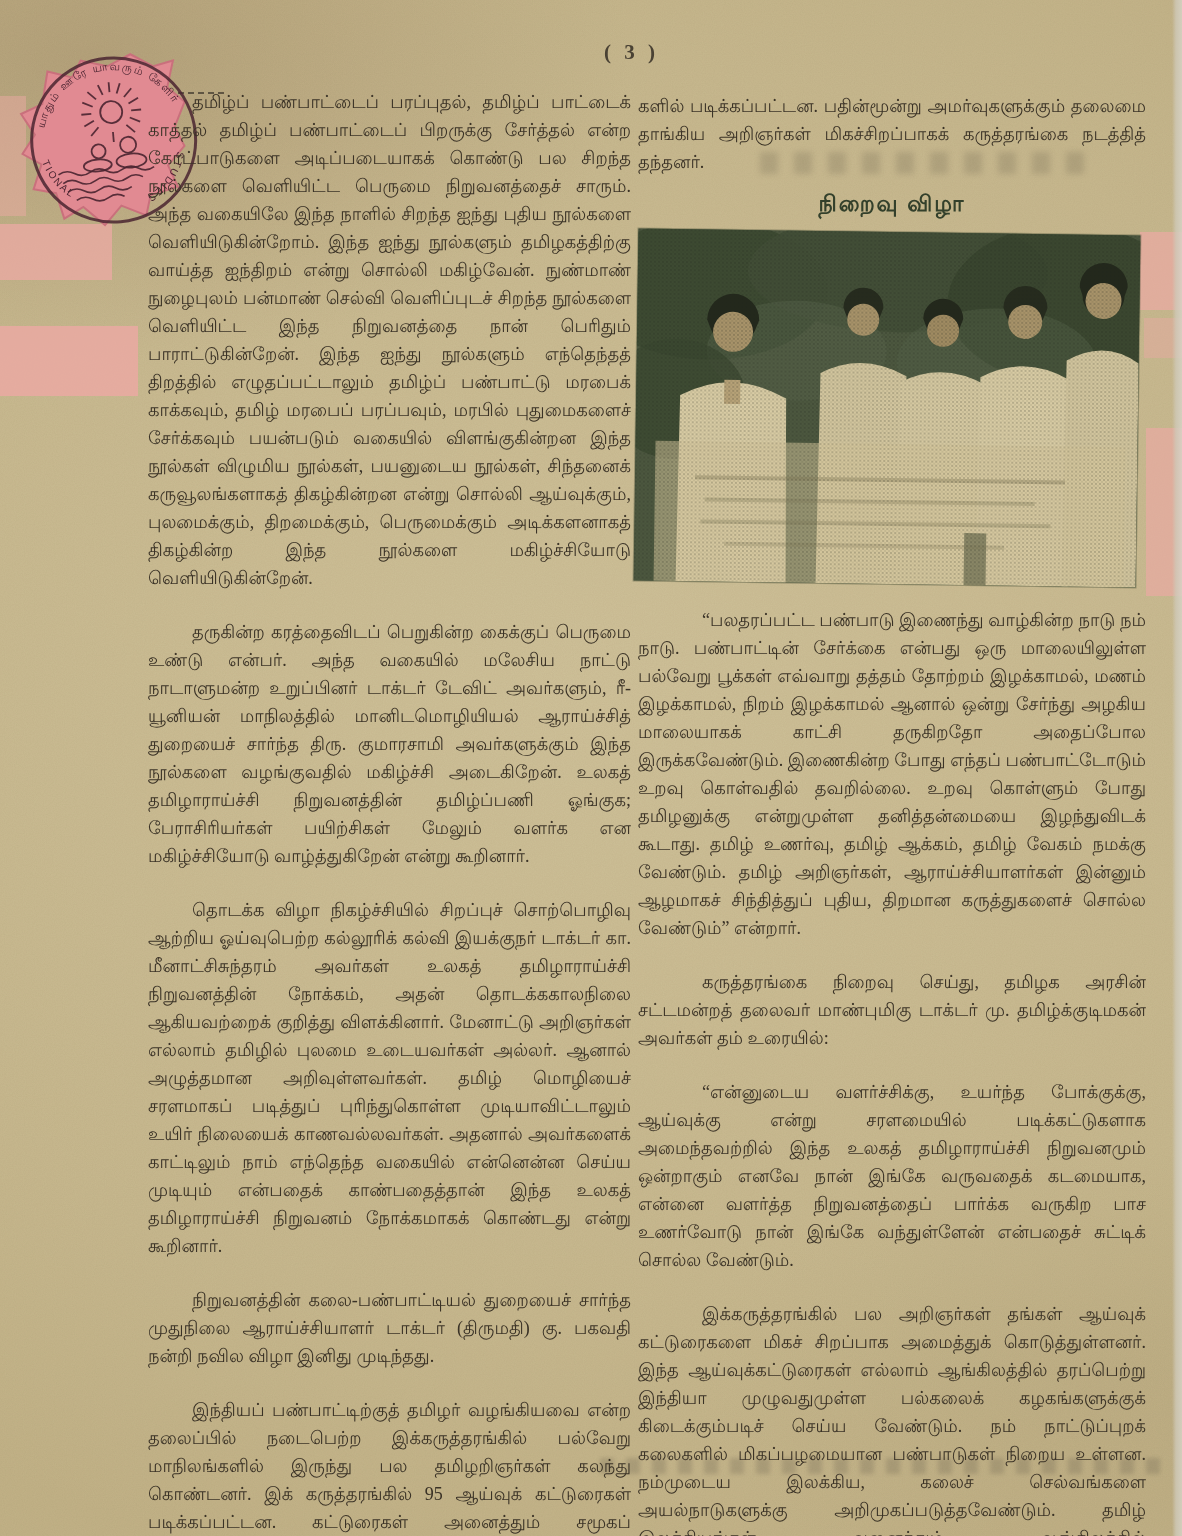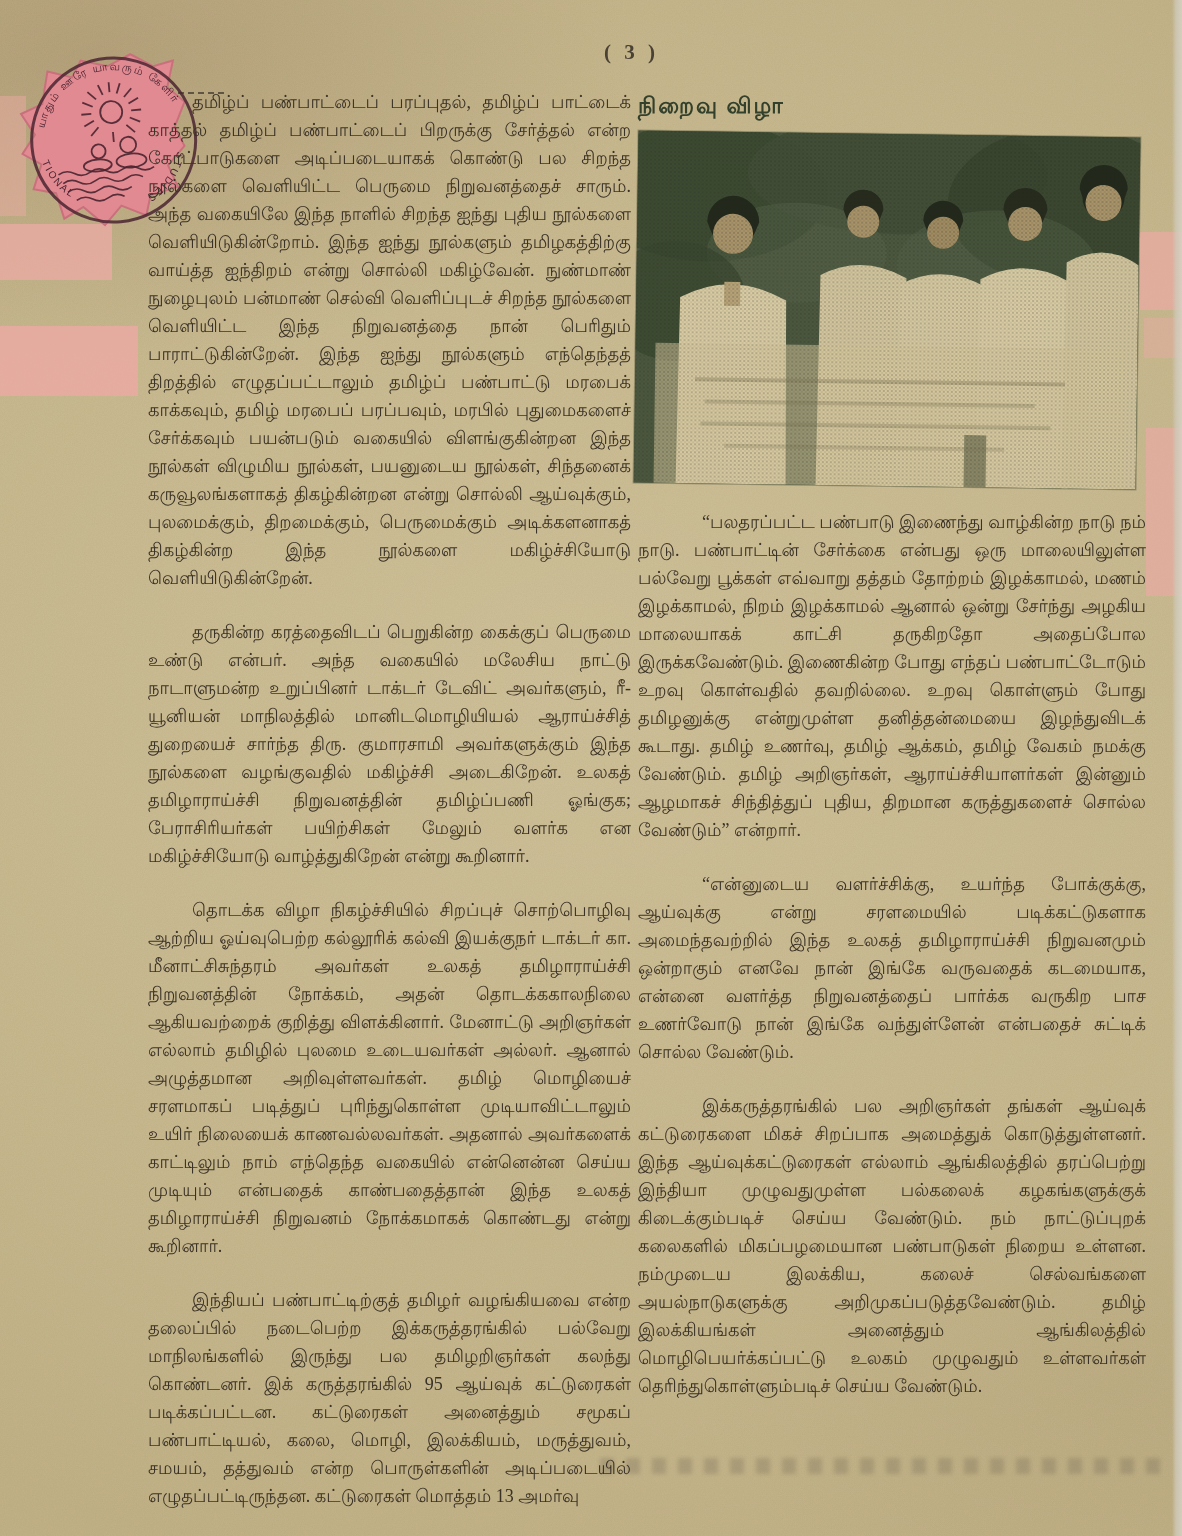--- a/index.html
+++ b/index.html
@@ -20,21 +20,21 @@
     position:absolute;top:40px;left:604px;
     font-size:21px;letter-spacing:4px;color:#4a4234;font-weight:bold;
   }
   .column{position:absolute;text-align:justify;font-size:18px;line-height:28px;}
   .col-left{left:148px;top:84px;width:483px;}
   .col-right{left:638px;top:88px;width:508px;}
   .column p{margin:4px 0 26px 0;text-indent:44px;}
   .col-right .intro{text-indent:0;margin-bottom:14px;}
   .col-right p.speech{text-indent:64px;}
   .section-heading{
-    text-align:left;font-weight:bold;font-size:22px;
+    text-align:center;font-weight:bold;font-size:22px;
     color:#33402b;letter-spacing:2px;margin:4px 0 14px 0;
   }
   .photo-wrap{
     width:502px;height:352px;margin:0 0 22px -2px;
     transform:rotate(.8deg);
     box-shadow:0 0 0 1px rgba(60,70,45,.35);
     background:#4c573f;
   }
   
   .stamp{position:absolute;left:18px;top:46px;width:192px;height:196px;transform:rotate(-5deg);}
@@ -144,24 +144,26 @@
       <text font-size="10" fill="#4a2430" letter-spacing="2" font-family="Liberation Sans, sans-serif">
         <textPath href="#arcLeft" startOffset="6%">TIONAL</textPath>
       </text>
     </svg>
   </div>
 
   <div class="column col-left">
     <p>தமிழ்ப் பண்பாட்டைப் பரப்புதல், தமிழ்ப் பாட்டைக் காத்தல் தமிழ்ப் பண்பாட்டைப் பிறருக்கு சேர்த்தல் என்ற கோட்பாடுகளை அடிப்படையாகக் கொண்டு பல சிறந்த நூல்களை வெளியிட்ட பெருமை நிறுவனத்தைச் சாரும். அந்த வகையிலே இந்த நாளில் சிறந்த ஐந்து புதிய நூல்களை வெளியிடுகின்றோம். இந்த ஐந்து நூல்களும் தமிழகத்திற்கு வாய்த்த ஐந்திறம் என்று சொல்லி மகிழ்வேன். நுண்மாண் நுழைபுலம் பன்மாண் செல்வி வெளிப்புடச் சிறந்த நூல்களை வெளியிட்ட இந்த நிறுவனத்தை நான் பெரிதும் பாராட்டுகின்றேன். இந்த ஐந்து நூல்களும் எந்தெந்தத் திறத்தில் எழுதப்பட்டாலும் தமிழ்ப் பண்பாட்டு மரபைக் காக்கவும், தமிழ் மரபைப் பரப்பவும், மரபில் புதுமைகளைச் சேர்க்கவும் பயன்படும் வகையில் விளங்குகின்றன இந்த நூல்கள் விழுமிய நூல்கள், பயனுடைய நூல்கள், சிந்தனைக் கருவூலங்களாகத் திகழ்கின்றன என்று சொல்லி ஆய்வுக்கும், புலமைக்கும், திறமைக்கும், பெருமைக்கும் அடிக்களனாகத் திகழ்கின்ற இந்த நூல்களை மகிழ்ச்சியோடு வெளியிடுகின்றேன்.</p>
     <p>தருகின்ற கரத்தைவிடப் பெறுகின்ற கைக்குப் பெருமை உண்டு என்பர். அந்த வகையில் மலேசிய நாட்டு நாடாளுமன்ற உறுப்பினர் டாக்டர் டேவிட் அவர்களும், ரீ-யூனியன் மாநிலத்தில் மானிடமொழியியல் ஆராய்ச்சித் துறையைச் சார்ந்த திரு. குமாரசாமி அவர்களுக்கும் இந்த நூல்களை வழங்குவதில் மகிழ்ச்சி அடைகிறேன். உலகத் தமிழாராய்ச்சி நிறுவனத்தின் தமிழ்ப்பணி ஓங்குக; பேராசிரியர்கள் பயிற்சிகள் மேலும் வளர்க என மகிழ்ச்சியோடு வாழ்த்துகிறேன் என்று கூறினார்.</p>
     <p>தொடக்க விழா நிகழ்ச்சியில் சிறப்புச் சொற்பொழிவு ஆற்றிய ஓய்வுபெற்ற கல்லூரிக் கல்வி இயக்குநர் டாக்டர் கா. மீனாட்சிசுந்தரம் அவர்கள் உலகத் தமிழாராய்ச்சி நிறுவனத்தின் நோக்கம், அதன் தொடக்ககாலநிலை ஆகியவற்றைக் குறித்து விளக்கினார். மேனாட்டு அறிஞர்கள் எல்லாம் தமிழில் புலமை உடையவர்கள் அல்லர். ஆனால் அழுத்தமான அறிவுள்ளவர்கள். தமிழ் மொழியைச் சரளமாகப் படித்துப் புரிந்துகொள்ள முடியாவிட்டாலும் உயிர் நிலையைக் காணவல்லவர்கள். அதனால் அவர்களைக் காட்டிலும் நாம் எந்தெந்த வகையில் என்னென்ன செய்ய முடியும் என்பதைக் காண்பதைத்தான் இந்த உலகத் தமிழாராய்ச்சி நிறுவனம் நோக்கமாகக் கொண்டது என்று கூறினார்.</p>
+    <p>நிறுவனத்தின் கலை-பண்பாட்டியல் துறையைச் சார்ந்த முதுநிலை ஆராய்ச்சியாளர் டாக்டர் (திருமதி) கு. பகவதி நன்றி நவில விழா இனிது முடிந்தது.</p>
     <p>இந்தியப் பண்பாட்டிற்குத் தமிழர் வழங்கியவை என்ற தலைப்பில் நடைபெற்ற இக்கருத்தரங்கில் பல்வேறு மாநிலங்களில் இருந்து பல தமிழறிஞர்கள் கலந்து கொண்டனர். இக் கருத்தரங்கில் 95 ஆய்வுக் கட்டுரைகள் படிக்கப்பட்டன. கட்டுரைகள் அனைத்தும் சமூகப் பண்பாட்டியல், கலை, மொழி, இலக்கியம், மருத்துவம், சமயம், தத்துவம் என்ற பொருள்களின் அடிப்படையில் எழுதப்பட்டிருந்தன. கட்டுரைகள் மொத்தம் 13 அமர்வு</p>
   </div>
 
   <div class="column col-right">
+    <p class="intro">களில் படிக்கப்பட்டன. பதின்மூன்று அமர்வுகளுக்கும் தலைமை தாங்கிய அறிஞர்கள் மிகச்சிறப்பாகக் கருத்தரங்கை நடத்தித் தந்தனர்.</p>
     <div class="section-heading">நிறைவு விழா</div>
 
     <div class="photo-wrap">
       <svg width="502" height="352" viewBox="0 0 502 352">
         <defs>
           <pattern id="ht" width="4" height="4" patternUnits="userSpaceOnUse">
             <circle cx="1" cy="1" r=".9" fill="#1c2216" opacity=".28"></circle>
             <circle cx="3" cy="3" r=".8" fill="#1c2216" opacity=".2"></circle>
           </pattern>
         </defs>
@@ -204,17 +206,18 @@
           <rect x="60" y="246" width="370" height="4" fill="#7c7454" opacity=".35"></rect>
           <rect x="70" y="268" width="330" height="4" fill="#7c7454" opacity=".3"></rect>
           <rect x="66" y="290" width="350" height="4" fill="#7c7454" opacity=".3"></rect>
           <rect x="90" y="312" width="280" height="4" fill="#7c7454" opacity=".25"></rect>
         </g>
         <rect width="502" height="352" fill="url(#ht)"></rect>
       </svg>
     </div>
 
     <p class="speech">“பலதரப்பட்ட பண்பாடு இணைந்து வாழ்கின்ற நாடு நம் நாடு. பண்பாட்டின் சேர்க்கை என்பது ஒரு மாலையிலுள்ள பல்வேறு பூக்கள் எவ்வாறு தத்தம் தோற்றம் இழக்காமல், மணம் இழக்காமல், நிறம் இழக்காமல் ஆனால் ஒன்று சேர்ந்து அழகிய மாலையாகக் காட்சி தருகிறதோ அதைப்போல இருக்கவேண்டும். இணைகின்ற போது எந்தப் பண்பாட்டோடும் உறவு கொள்வதில் தவறில்லை. உறவு கொள்ளும் போது தமிழனுக்கு என்றுமுள்ள தனித்தன்மையை இழந்துவிடக் கூடாது. தமிழ் உணர்வு, தமிழ் ஆக்கம், தமிழ் வேகம் நமக்கு வேண்டும். தமிழ் அறிஞர்கள், ஆராய்ச்சியாளர்கள் இன்னும் ஆழமாகச் சிந்தித்துப் புதிய, திறமான கருத்துகளைச் சொல்ல வேண்டும்” என்றார்.</p>
+    <p class="speech">கருத்தரங்கை நிறைவு செய்து, தமிழக அரசின் சட்டமன்றத் தலைவர் மாண்புமிகு டாக்டர் மு. தமிழ்க்குடிமகன் அவர்கள் தம் உரையில்:</p>
     <p class="speech">“என்னுடைய வளர்ச்சிக்கு, உயர்ந்த போக்குக்கு, ஆய்வுக்கு என்று சரளமையில் படிக்கட்டுகளாக அமைந்தவற்றில் இந்த உலகத் தமிழாராய்ச்சி நிறுவனமும் ஒன்றாகும் எனவே நான் இங்கே வருவதைக் கடமையாக, என்னை வளர்த்த நிறுவனத்தைப் பார்க்க வருகிற பாச உணர்வோடு நான் இங்கே வந்துள்ளேன் என்பதைச் சுட்டிக் சொல்ல வேண்டும்.</p>
     <p class="speech">இக்கருத்தரங்கில் பல அறிஞர்கள் தங்கள் ஆய்வுக் கட்டுரைகளை மிகச் சிறப்பாக அமைத்துக் கொடுத்துள்ளனர். இந்த ஆய்வுக்கட்டுரைகள் எல்லாம் ஆங்கிலத்தில் தரப்பெற்று இந்தியா முழுவதுமுள்ள பல்கலைக் கழகங்களுக்குக் கிடைக்கும்படிச் செய்ய வேண்டும். நம் நாட்டுப்புறக் கலைகளில் மிகப்பழமையான பண்பாடுகள் நிறைய உள்ளன. நம்முடைய இலக்கிய, கலைச் செல்வங்களை அயல்நாடுகளுக்கு அறிமுகப்படுத்தவேண்டும். தமிழ் இலக்கியங்கள் அனைத்தும் ஆங்கிலத்தில் மொழிபெயர்க்கப்பட்டு உலகம் முழுவதும் உள்ளவர்கள் தெரிந்துகொள்ளும்படிச் செய்ய வேண்டும்.</p>
   </div>
 
 </div>
 
 </body></html>

